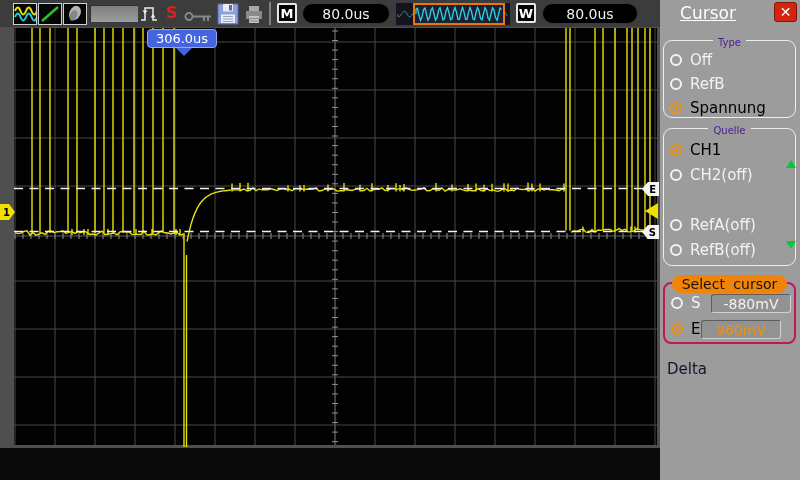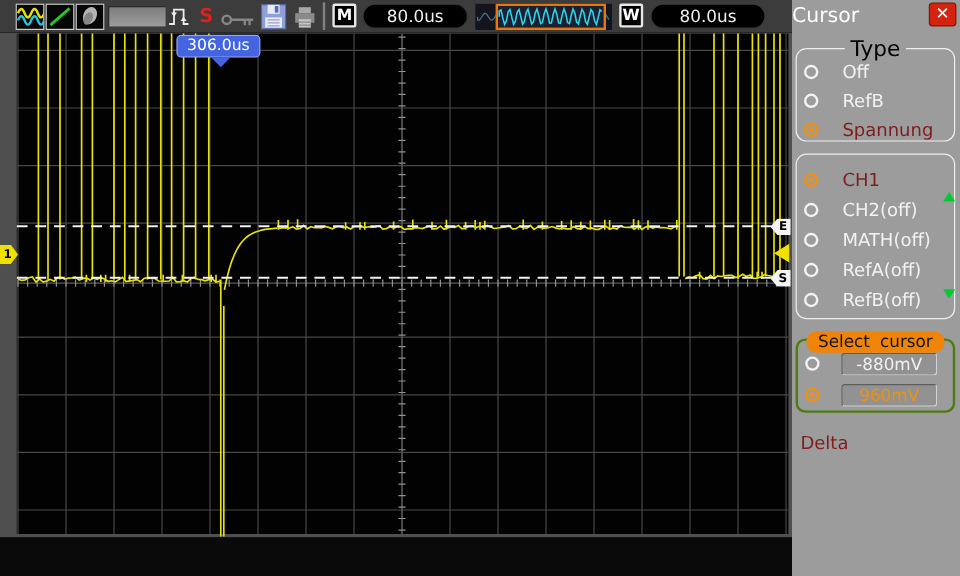--- a/index.html
+++ b/index.html
@@ -15,33 +15,33 @@
   #topbar { left:0; top:0; width:660px; height:27px; background:#3c3c3c; }
   .tbtn { top:3px; width:24px; height:22px; background:#060606; border:1px solid #cfcfcf; display:flex; align-items:center; justify-content:center; }
   .recess { left:90px; top:5px; width:48px; height:17px; background:linear-gradient(#7e7e7e,#9c9c9c); border-top:1px solid #2e2e2e; border-left:1px solid #2e2e2e; }
   .runS { left:166px; top:3px; color:#e02020; font-weight:bold; font-size:16px; }
   .vsep { top:2px; width:2px; height:23px; background:#808080; }
   .mwbox { top:3px; width:20px; height:20px; background:#000; border:2px solid #e8e8e8; border-radius:2px; color:#fff; font-weight:bold; font-size:13px; display:flex; align-items:center; justify-content:center; }
   .pill { top:3px; height:21px; background:#000; border:1px solid #3a3a3a; border-radius:11px; color:#f0f0f0; font-size:14px; display:flex; align-items:center; justify-content:center;text-align:right; }
 
   
   #panel { left:660px; top:0; width:140px; height:480px; background:#9c9c9c; color:#f5f5f5; }
-  #panel-title { left:0; top:3px; width:96px; text-align:left; font-size:17px; color:#fdfdfd; }
+  #panel-title { left:0; top:3px; width:96px; text-align:center; font-size:17px; color:#fdfdfd;text-decoration:underline; }
   #close-btn { left:114px; top:2px; width:23px; height:20px; background:#d42410; border:1px solid #7e140a; border-radius:3px; color:#fff; font-weight:bold; font-size:14px; display:flex; align-items:center; justify-content:center; }
   .gbox { left:3px; width:133px; border:1px solid #ededed; border-radius:9px; }
-  .gbox.orange { border:2px solid #4d7c0f; border-radius:8px; }
+  .gbox.orange { border:2px solid #be185d; border-radius:8px; }
   .gtitle { position:absolute; top:-10px; left:0; width:100%; text-align:center; }
-  .gtitle span { background:#9c9c9c; padding:0 5px; font-size:18px; color:#000000; }
+  .gtitle span { background:#9c9c9c; padding:0 5px; font-size:10px; color:#4c1d95; }
   .gtitle.pill-t span { background:#f08408; color:#151515; border-radius:10px; padding:1px 10px; font-size:14px; word-spacing:4px; }
   .row { position:absolute; left:6px; height:18px; display:flex; align-items:center; }
   .radio { width:12px; height:12px; border:2px solid #f2f2f2; border-radius:50%; position:relative; flex:none; }
-  .rlabel { margin-left:20px; font-size:15px; color:#f2f2f2; white-space:nowrap; }
+  .rlabel { margin-left:8px; font-size:15px; color:#f2f2f2; white-space:nowrap; }
   .sel .radio { border-color:#f09010; }
   .sel .radio::after { content:""; position:absolute; left:2px; top:2px; width:4px; height:4px; border-radius:50%; background:#f09010; }
-  .sel .rlabel { color:#7f1d1d; }
+  .sel .rlabel { color:#000000; }
   .vbox { background:#929292; border-top:1px solid #5e5e5e; border-left:1px solid #5e5e5e; border-bottom:1px solid #d2d2d2; border-right:1px solid #d2d2d2; border-radius:3px; font-size:14px; color:#f2f2f2; display:flex; align-items:center; justify-content:center; }
   .vbox.orange { color:#f09010;text-align:right; }
   .arrow-up { width:0; height:0; border-left:5px solid transparent; border-right:5px solid transparent; border-bottom:8px solid #00cc30; }
   .arrow-down { width:0; height:0; border-left:5px solid transparent; border-right:5px solid transparent; border-top:8px solid #00cc30; }
 
   
   #time-flag { left:147px; top:29px; width:70px; height:19px; background:#4565e0; border:1px solid #93a7f0; border-radius:4px; color:#fff; font-size:13px; display:flex; align-items:center; justify-content:center; }
   #flag-tri { left:176px; top:48px; width:0; height:0; border-left:8px solid transparent; border-right:8px solid transparent; border-top:8px solid #4565e0; }
   #ch1-marker { left:0; top:204px; width:15px; height:16px; background:#f0e000; clip-path:polygon(0 0,60% 0,100% 50%,60% 100%,0 100%); color:#000; font-size:10px; font-weight:bold; display:flex; align-items:center; padding-left:3px; }
   .cur-marker { left:642px; width:17px; height:14px; background:#f4f4f4; clip-path:polygon(0 50%,35% 0,100% 0,100% 100%,35% 100%); color:#000; font-size:10px; font-weight:bold; display:flex; align-items:center; justify-content:flex-end; padding-right:3px; }
@@ -151,60 +151,57 @@
         <span class="radio"></span>
         <span class="rlabel">RefB</span>
       </div>
       <div class="row sel" style="top:58px">
         <span class="radio"></span>
         <span class="rlabel">Spannung</span>
       </div>
     </div>
 
     <div class="gbox abs" style="top:128px;height:138px">
+      <div class="gtitle"><span>Quelle</span></div>
       <div class="row sel" style="top:12px">
         <span class="radio"></span>
         <span class="rlabel">CH1</span>
       </div>
       <div class="row" style="top:37px">
         <span class="radio"></span>
         <span class="rlabel">CH2(off)</span>
-      </div>
-      <div class="row" style="top:62px">
-        <span class="radio"></span>
-        <span class="rlabel">MATH(off)</span>
       </div>
       <div class="row" style="top:87px">
         <span class="radio"></span>
         <span class="rlabel">RefA(off)</span>
       </div>
       <div class="row" style="top:112px">
         <span class="radio"></span>
         <span class="rlabel">RefB(off)</span>
       </div>
     </div>
 
     <div class="arrow-up abs" style="left:126px;top:160px"></div>
     <div class="arrow-down abs" style="left:126px;top:241px"></div>
 
     <div class="gbox orange abs" style="top:282px;height:62px">
       <div class="gtitle pill-t"><span>Select cursor</span></div>
       <div class="row" style="top:10px">
         <span class="radio"></span>
         <span class="rlabel">S</span>
-        <span class="vbox" style="position:absolute;left:30px;top:0;width:80px;height:19px">-880mV</span>
+        <span class="vbox" style="position:absolute;left:40px;top:0;width:80px;height:19px">-880mV</span>
       </div>
       <div class="row sel" style="top:36px">
         <span class="radio"></span>
         <span class="rlabel">E</span>
         <span class="vbox orange" style="position:absolute;left:30px;top:0;width:80px;height:19px">960mV</span>
       </div>
     </div>
 
-    <div class="abs" style="left:7px;top:360px;font-size:15px;color:#7f1d1d">Delta</div>
+    <div class="abs" style="left:7px;top:360px;font-size:15px;color:#0f172a">Delta</div>
   </div>
 
   <div id="botbar" class="abs">
     
     
     
     
     
     
     

